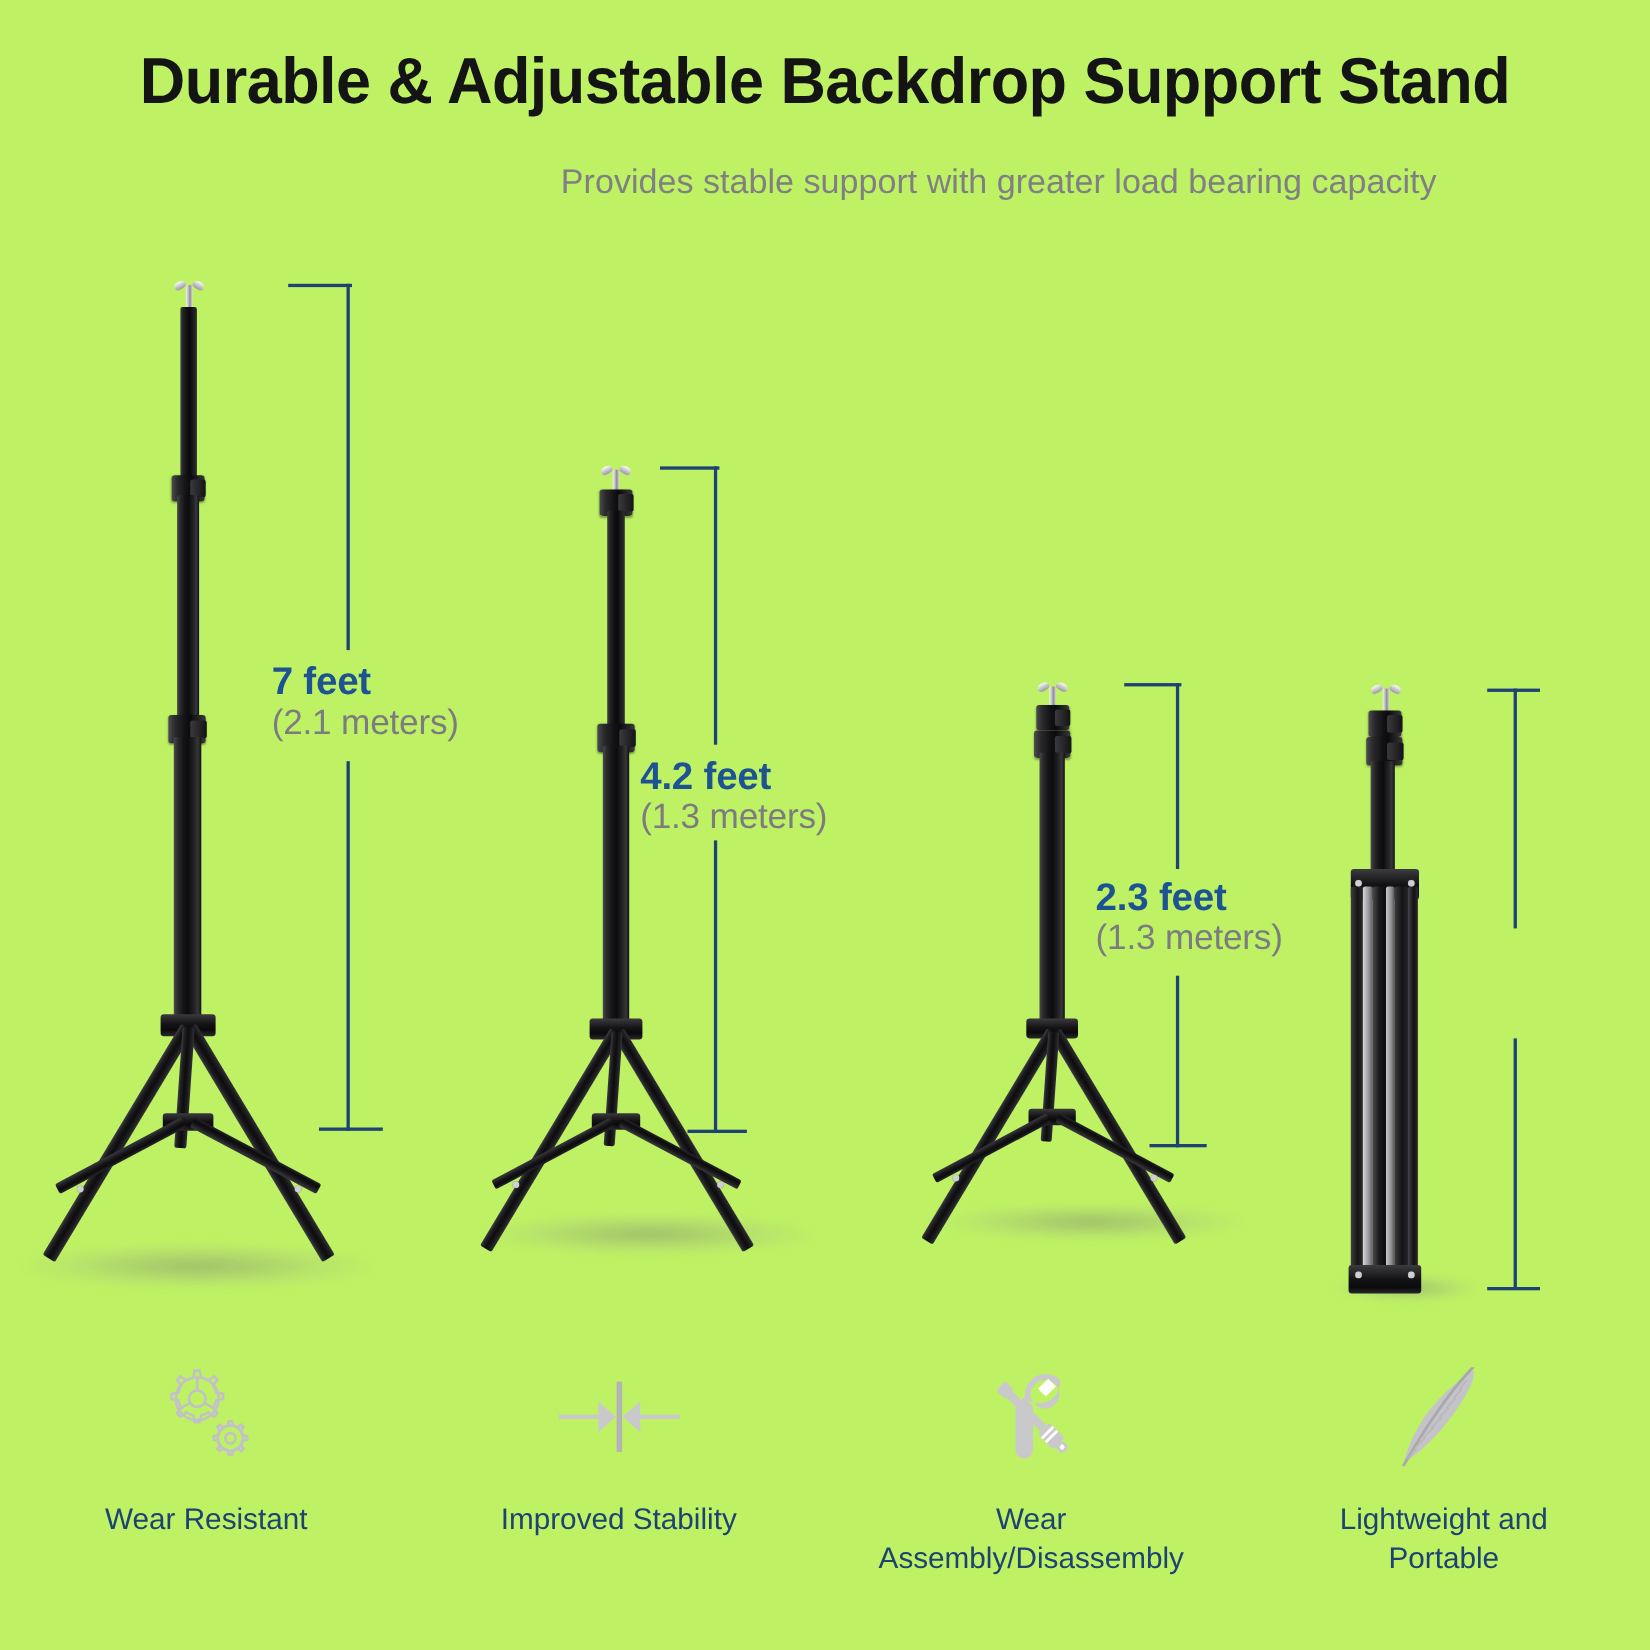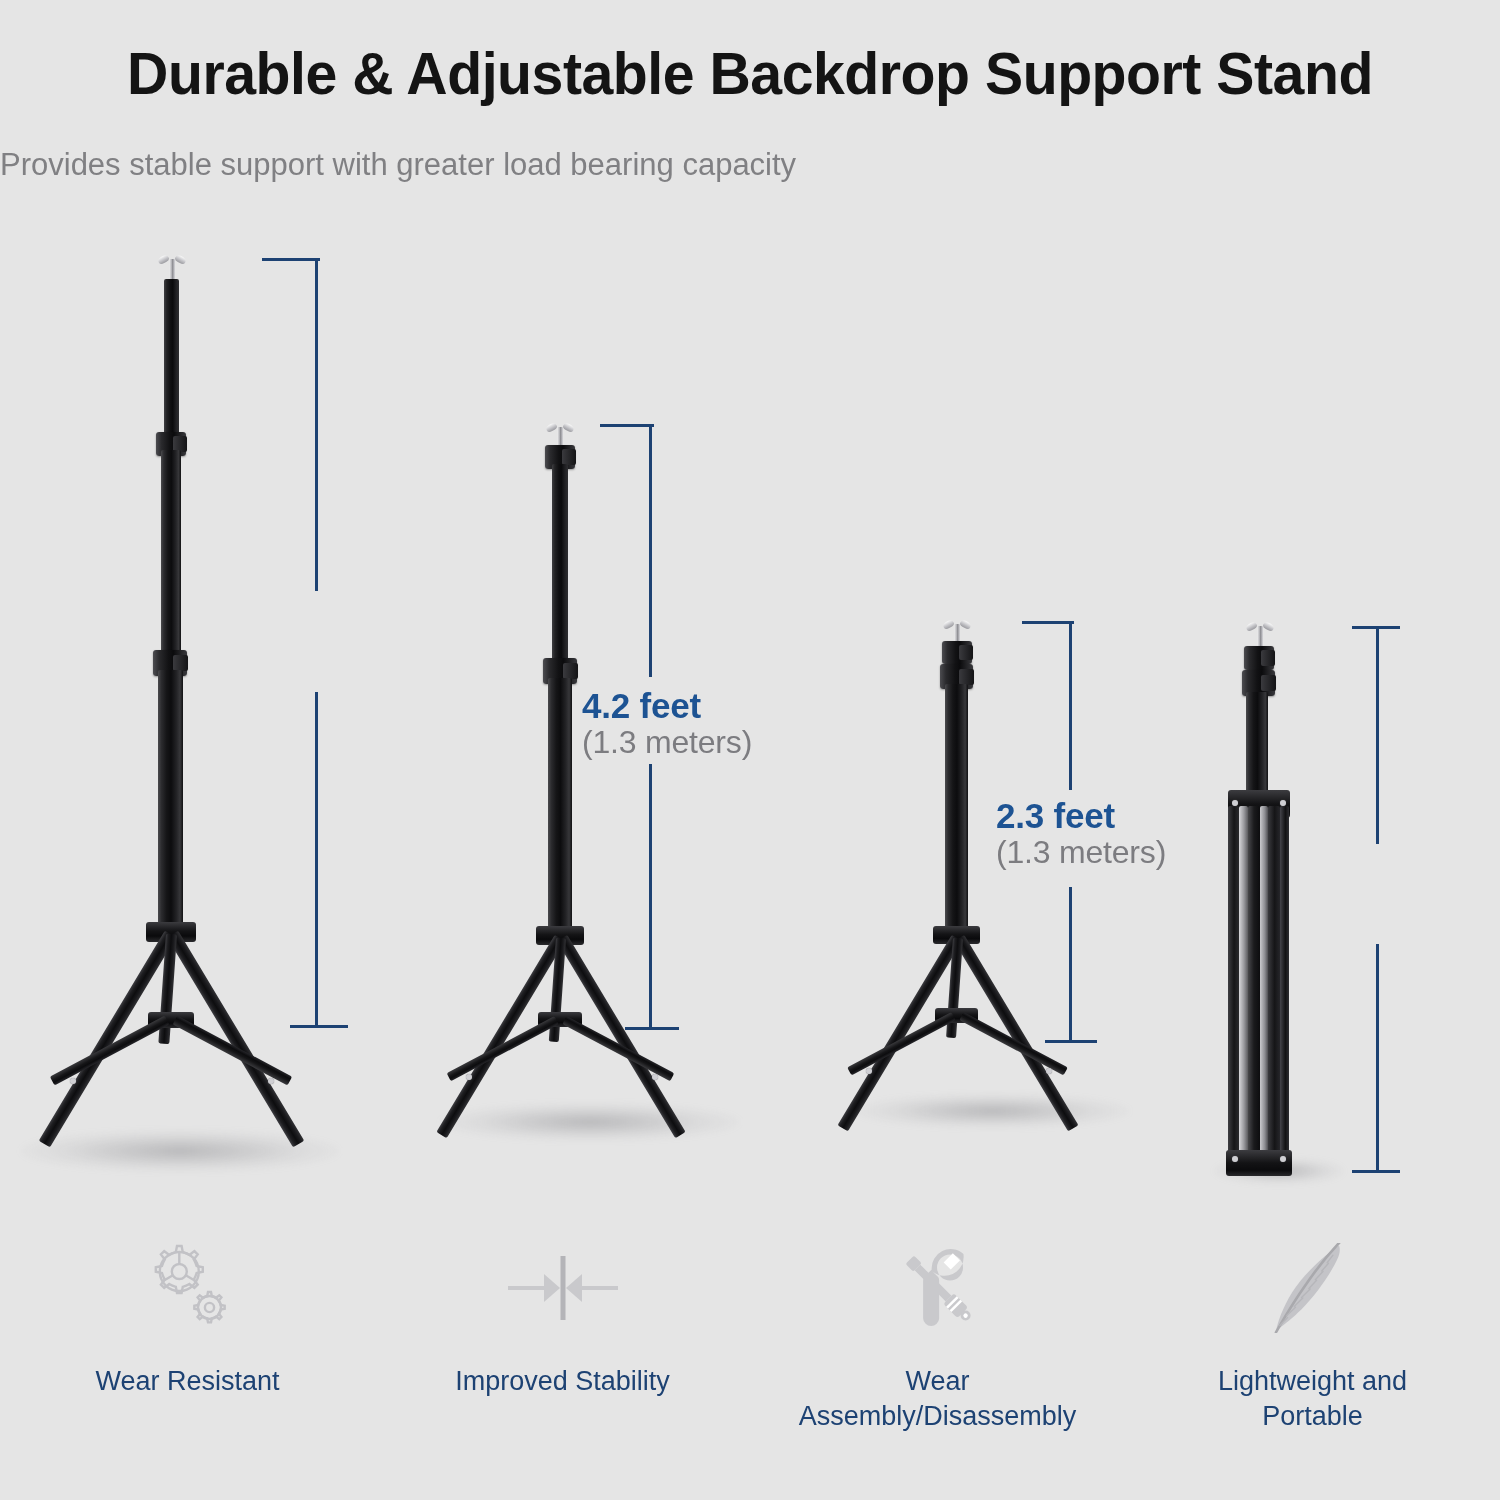--- a/index.html
+++ b/index.html
@@ -2,34 +2,34 @@
 <html><head>
 <meta charset="utf-8">
 <style>
   * { box-sizing: border-box; margin: 0; padding: 0; }
   html, body {
     width: 1500px; height: 1500px;
     background: #ffffff;
     font-family: "Liberation Sans", sans-serif;
     overflow: hidden;
   }
-  #page { position: relative; width: 1500px; height: 1500px; background: #e5e5e5; }
+  #page { position: relative; width: 1500px; height: 1500px; background: #bef264; }
 
   
   .title {
     position: absolute; top: 44px; left: 0; width: 1500px;
     text-align: center;
     font-size: 59px; font-weight: bold; letter-spacing: -0.5px;
     color: #141414; line-height: 1.05;
     font-family: "Liberation Sans", sans-serif;
     transform: scaleX(0.97);
   }
   .subtitle {
     position: absolute; top: 146px; left: 0; width: 1306px;
-    text-align: left;
+    text-align: right;
     font-size: 31px; font-weight: 400; color: #808083; line-height: 1.2;
   }
 
   
   .stage { position: absolute; left: 0; top: 0; width: 1500px; height: 1500px; }
   .stand { position: absolute; }
 
   
   .pole {
     position: absolute;
@@ -175,20 +175,24 @@
       <div class="hub" style="left:148px; top:1012px; width:46px; height:16px;"></div>
       <div class="bar brace" style="left:162px; top:1020px; width:10px; height:130px; transform:rotate(62deg);"></div>
       <div class="bar brace" style="left:170px; top:1020px; width:10px; height:130px; transform:rotate(-62deg);"></div>
       <div class="pin" style="left:70px; top:1078px;"></div>
       <div class="pin" style="left:268px; top:1078px;"></div>
 
       <div class="dim-t" style="left:262px; top:258px; width:58px;"></div>
       <div class="dim-v" style="left:315px; top:258px; height:333px;"></div>
       <div class="dim-v" style="left:315px; top:692px; height:336px;"></div>
       <div class="dim-t" style="left:290px; top:1025px; width:58px;"></div>
+      <div class="dim-label" style="left:247px; top:600px;">
+        <div class="dim-feet">7 feet</div>
+        <div class="dim-meters">(2.1 meters)</div>
+      </div>
     </div>
 
     <div class="stand" style="left:400px; top:0; width:400px; height:1200px;margin-top:18px;">
       <div class="shadow" style="left:40px; top:1085px; width:300px; height:38px;"></div>
 
       <div class="spigot-wing" style="left:146px; top:406px; width:11px; height:7px; transform:rotate(-28deg);"></div>
       <div class="spigot-wing" style="left:163px; top:406px; width:11px; height:7px; transform:rotate(28deg);"></div>
       <div class="spigot" style="left:157px; top:409px; width:6px; height:20px;"></div>
 
       <div class="collar" style="left:145px; top:427px; width:30px; height:24px;"></div>

